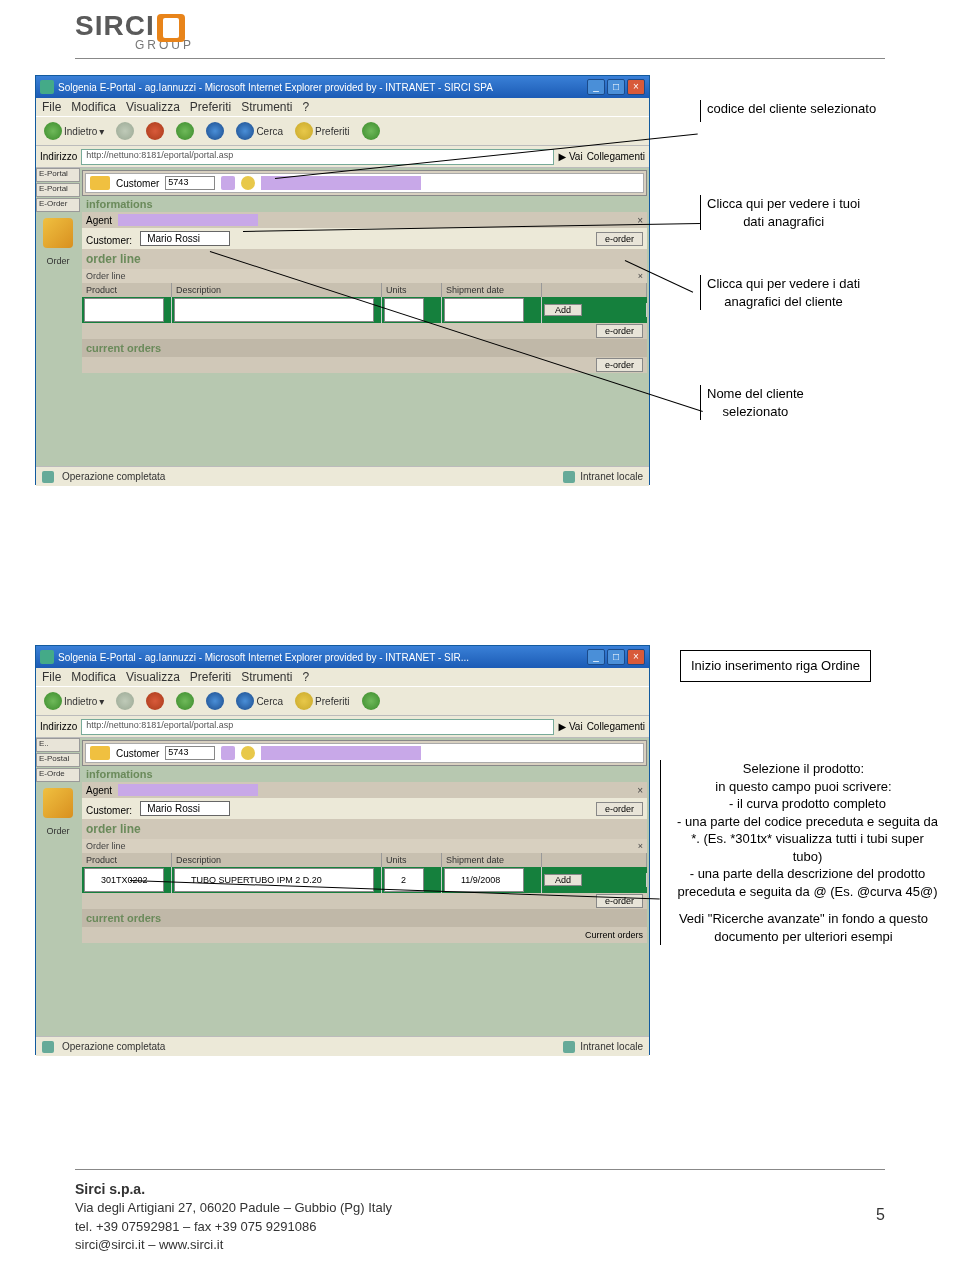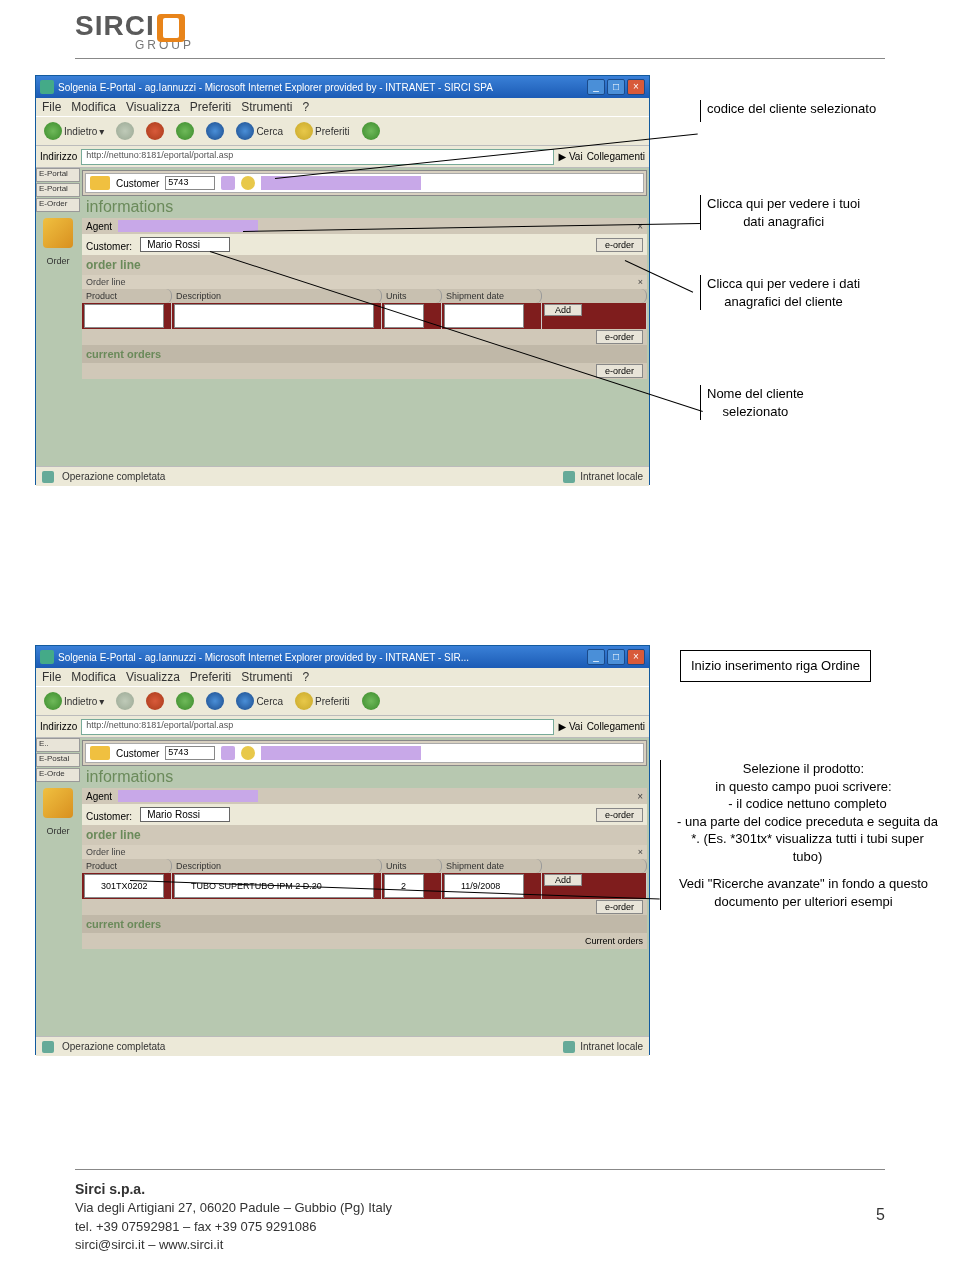--- a/index.html
+++ b/index.html
@@ -52,43 +52,43 @@
   .side-icon { width: 30px; height: 30px; background: linear-gradient(135deg, #f0c040, #d89020); border-radius: 4px; }
   
   .main-area { position: absolute; left: 46px; right: 2px; top: 2px; }
   
   .top-panel { background: #d8d0c0; border: 1px solid #888; padding: 2px; }
   .top-panel-inner { background: #fff; border: 1px solid #aaa; padding: 2px 4px; display: flex; align-items: center; gap: 6px; min-height: 18px; }
   .customer-field { background: #fff; border: 1px solid #888; width: 50px; height: 14px; font-size: 9px; padding: 0 2px; }
   .purple-bar { background: #c8a8e8; height: 14px; width: 160px; }
   
   .info-row { display: flex; align-items: center; gap: 6px; padding: 2px 4px; }
-  .info-label { color: #6a8a5a; font-weight: normal; font-size: 16px; }
+  .info-label { color: #6a8a5a; font-weight: bold; font-size: 11px; }
   
   .agent-row { background: #d0c8b8; padding: 2px 4px; display: flex; align-items: center; gap: 6px; }
   .agent-field { background: #c8a8e8; height: 12px; width: 140px; }
   .agent-close { margin-left: auto; color: #444; }
   
   .cust-row { background: #ece9d8; padding: 3px 4px; display: flex; align-items: flex-end; gap: 8px; font-size: 10px; }
   .cust-value { background: #fff; border: 1px solid #666; padding: 1px 6px; min-width: 90px; }
   .eorder-btn { margin-left: auto; background: #e8e4d8; border: 1px solid #888; padding: 1px 8px; font-size: 9px; }
   
   .orderline-hdr { color: #6a8a5a; font-weight: bold; font-size: 12px; padding: 3px 4px; background: #d0c8b8; }
   .orderline-sub { background: #d8d0c0; padding: 2px 4px; display: flex; gap: 30px; font-size: 9px; color: #444; }
   .orderline-sub span:last-child { margin-left: auto; }
   
   .table-hdr { background: #c8c0b0; display: flex; font-size: 9px; color: #333; }
-  .table-hdr > div { padding: 2px 4px; border-right: 1px solid #999; border-radius: 6px; }
+  .table-hdr > div { padding: 2px 4px; border-right: 1px solid #999; }
   .col-prod { width: 90px; }
   .col-desc { width: 210px; }
   .col-units { width: 60px; }
   .col-ship { width: 100px; }
   .col-add { flex: 1; }
   
-  .table-row { background: #7f1d1d; display: flex; min-height: 18px; }
+  .table-row { background: #15803d; display: flex; min-height: 18px; align-items: center; }
   .table-row > div { padding: 1px 2px; border-right: 1px solid #ccc; }
   .table-row input { border: 1px solid #888; font-size: 9px; height: 24px; padding: 0 16px; }
   .add-btn { background: #e8e4d8; border: 1px solid #888; padding: 0 10px; font-size: 9px; }
   
   .eorder-bar { background: #d0c8b8; height: 16px; display: flex; justify-content: flex-end; padding: 0 4px; align-items: center; }
   
   .curr-orders { color: #6a8a5a; font-weight: bold; font-size: 11px; padding: 3px 4px; background: #c0b8a8; }
   .curr-row { background: #d0c8b8; height: 16px; display: flex; justify-content: flex-end; padding: 0 4px; align-items: center; font-size: 9px; }
   
   .filler { background: #b7c8b0; height: 80px; }
@@ -392,22 +392,23 @@
   </div>
 
   <div class="callout" style="left:680px; top:650px;">
     <div class="callout-box">Inizio inserimento riga Ordine</div>
   </div>
 
   <div class="callout" style="left:660px; top:760px; width:280px">
     <div style="border-left:1px solid #000;padding-left:6px">
       <div>Selezione il prodotto:</div>
       <div>in questo campo puoi scrivere:</div>
-      <div style="padding-left:8px">- <span>il codice nettuno completo</span></div>
+      <div style="padding-left:8px">- <span>il curva prodotto completo</span></div>
       <div style="padding-left:8px">- <span>una parte del codice preceduta e seguita da *. (Es. *301tx* visualizza tutti i tubi super tubo)</span></div>
+      <div style="padding-left:8px">- <span>una parte della descrizione del prodotto preceduta e seguita da @ (Es. @curva 45@)</span></div>
       <div style="height:10px"></div>
       <div>Vedi "Ricerche avanzate" in fondo a questo documento per ulteriori esempi</div>
     </div>
   </div>
   <div class="callout-line" style="left:130px; top:880px; width:530px; transform:rotate(2deg)"></div>
 
   <div class="footer">
     <hr>
     <div class="footer-text">
       <div class="footer-title">Sirci s.p.a.</div>

